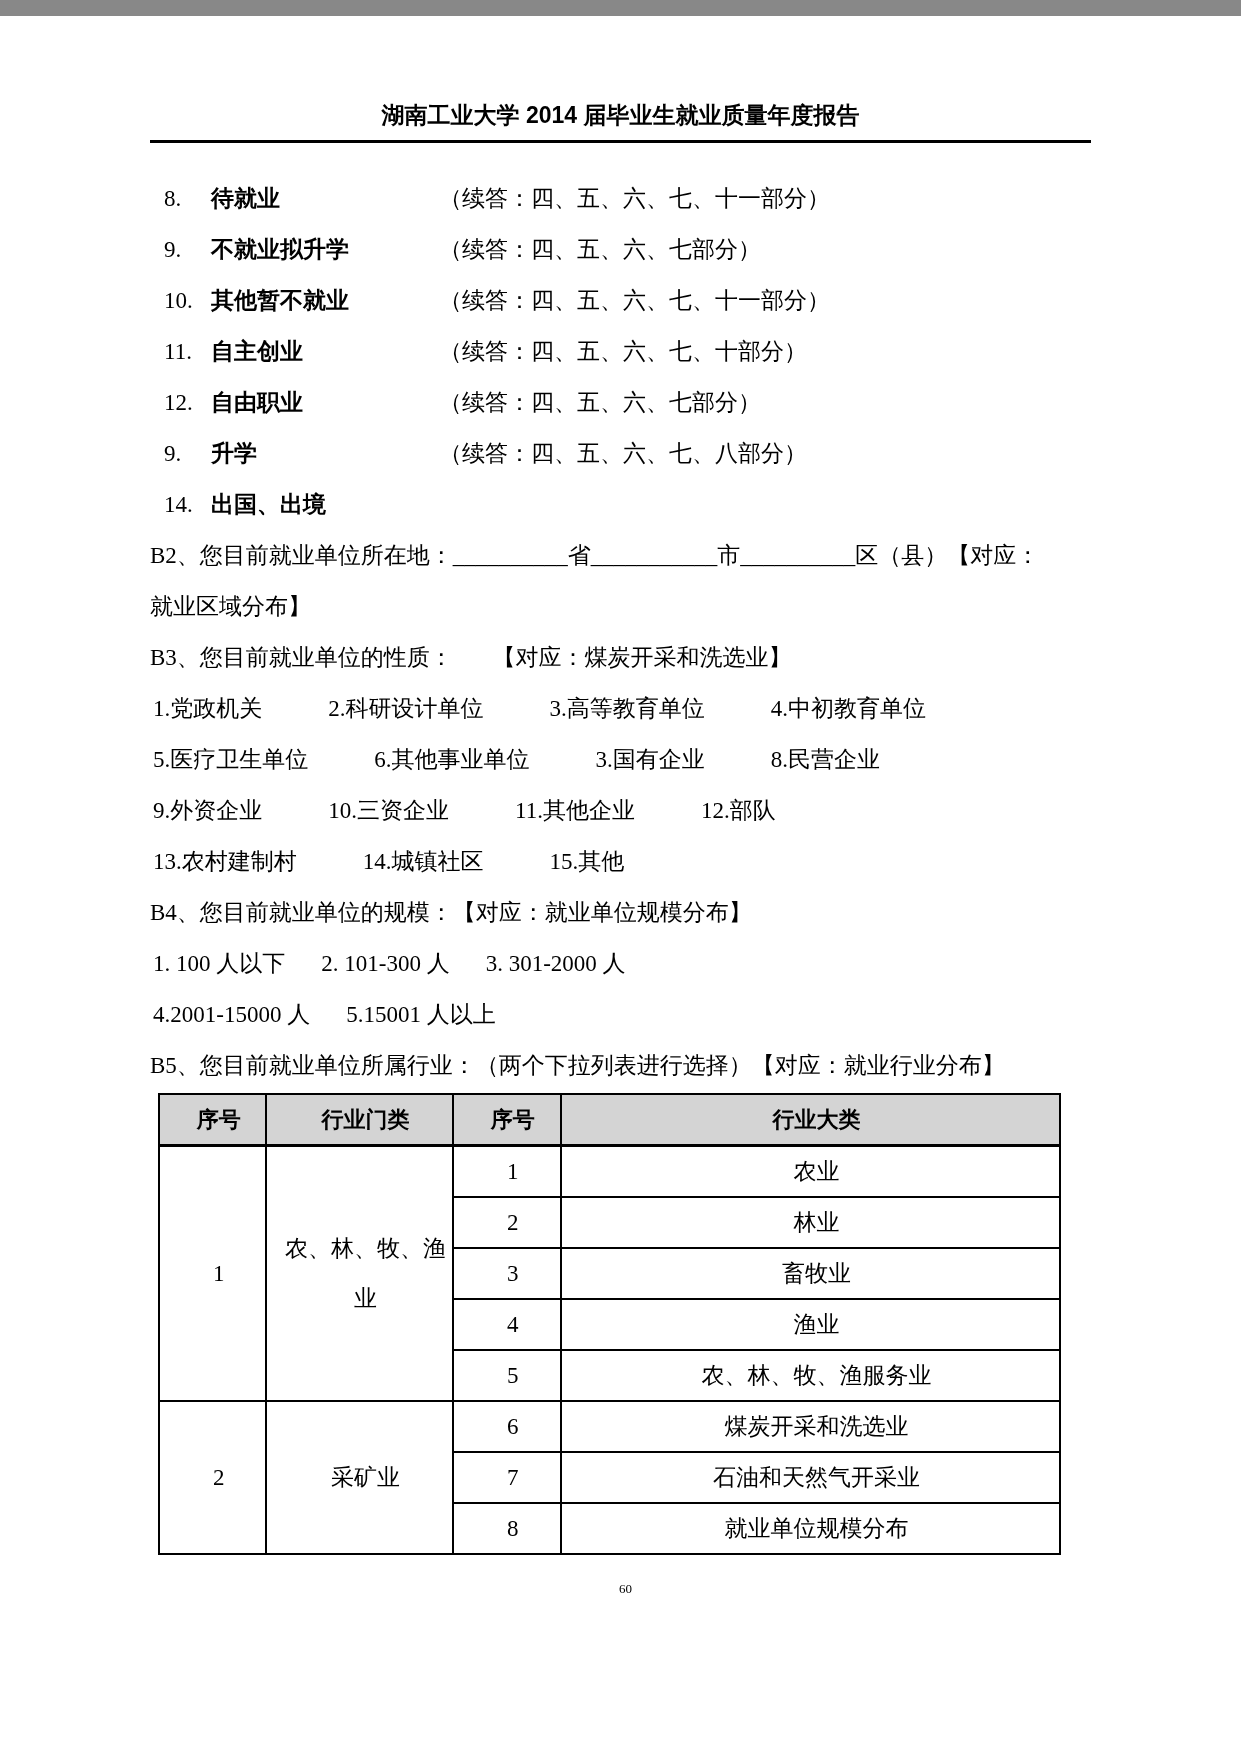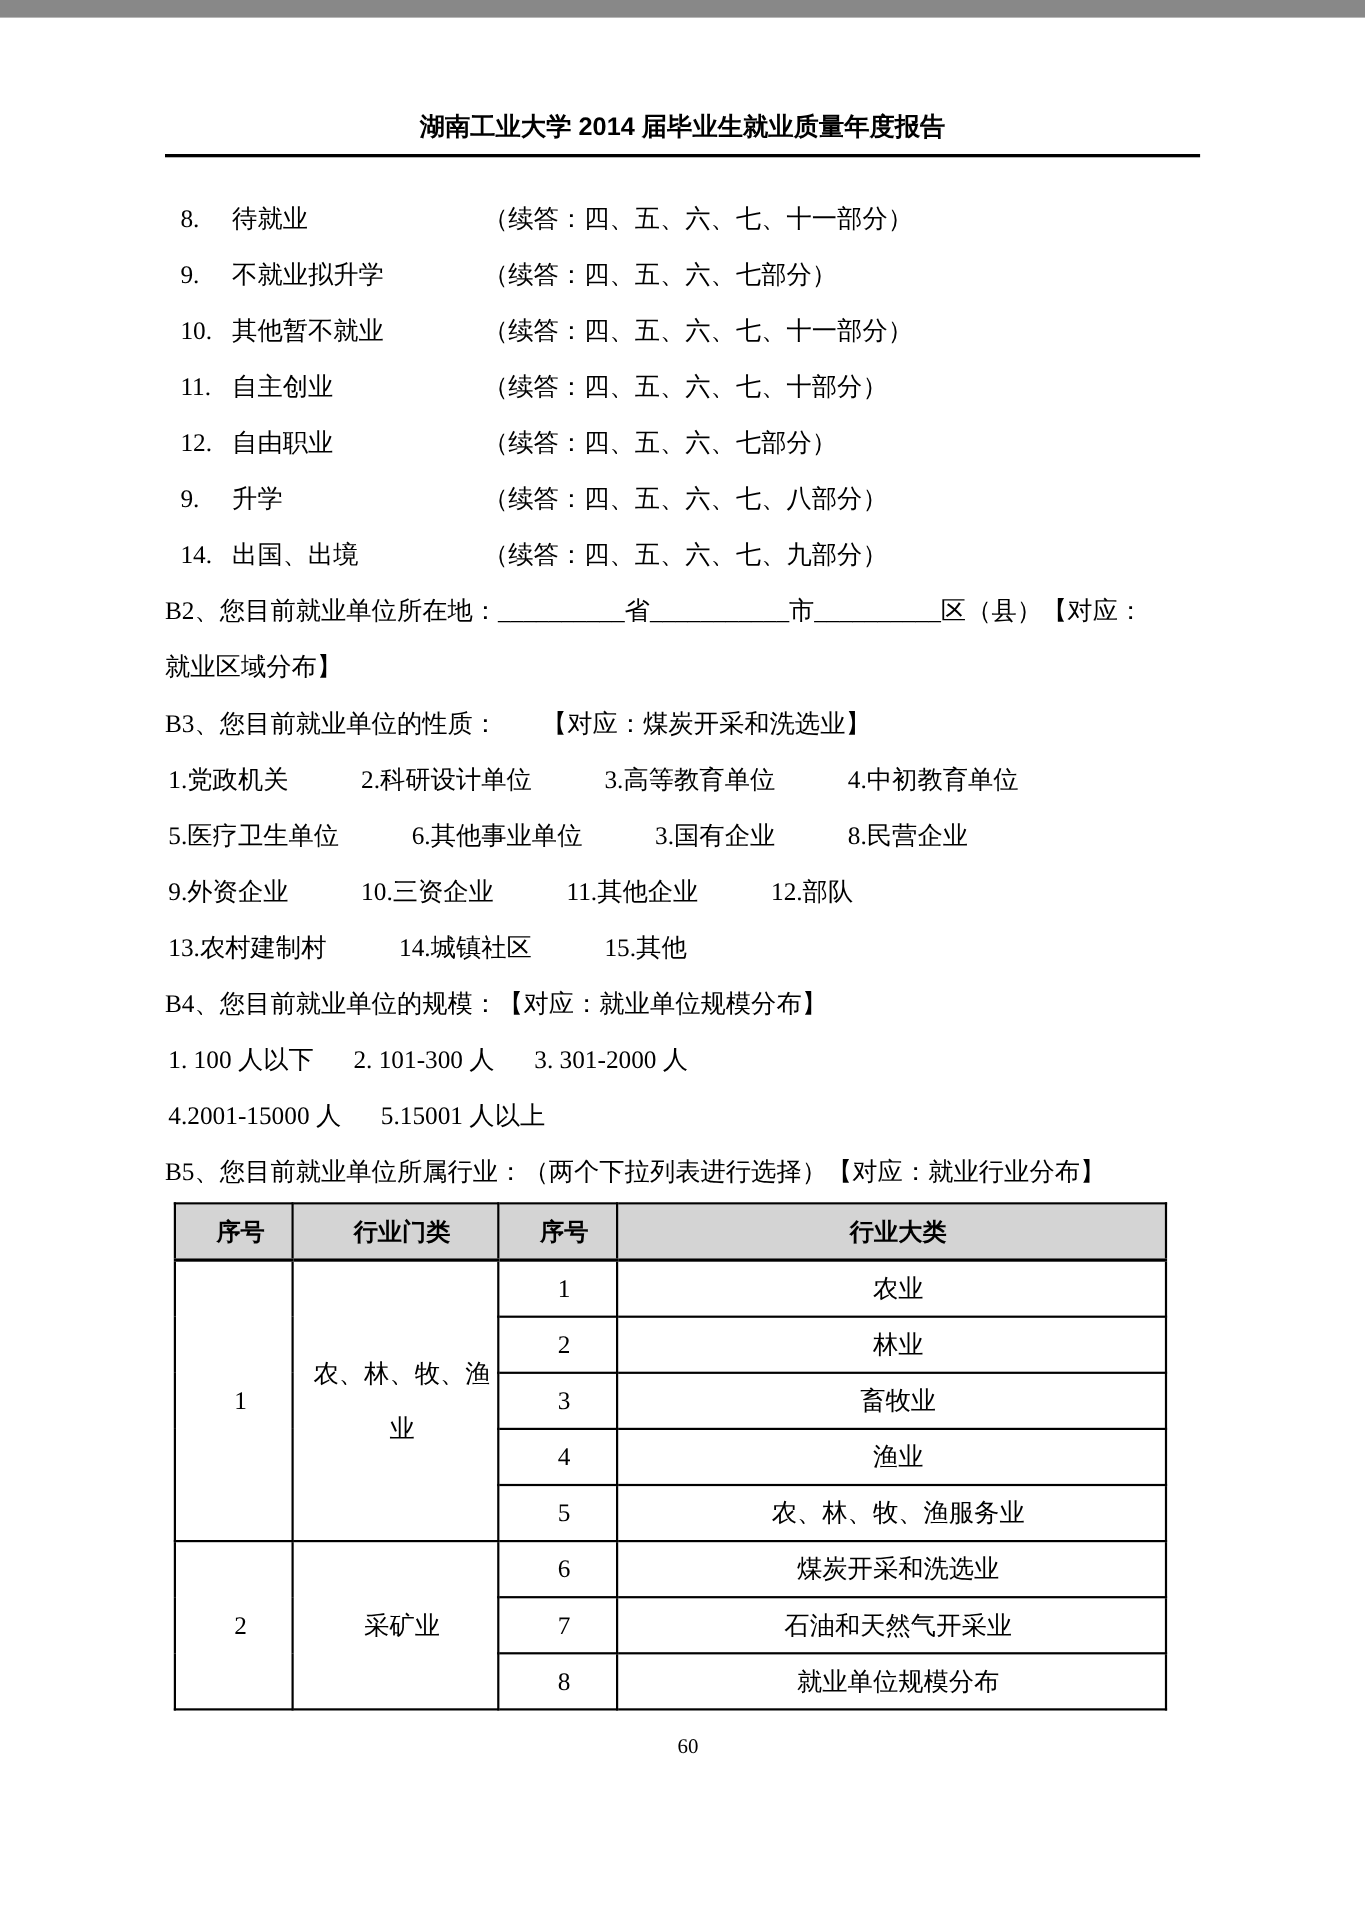--- a/index.html
+++ b/index.html
@@ -28,21 +28,21 @@
     border: none;
     border-top: 3px solid #000;
     height: 0;
   }
   .content {
     margin: 30px 140px 0 150px;
   }
   .line { line-height: 51px; height: 51px; white-space: nowrap; }
   .q-item { display: flex; align-items: center; height: 51px; padding-left: 14px; }
   .q-item .num { width: 47px; flex: 0 0 47px; }
-  .q-item .label { width: 228px; flex: 0 0 228px; }
+  .q-item .label { width: 228px; flex: 0 0 228px; font-weight: bold; }
   .opts-row { display: flex; align-items: center; height: 51px; padding-left: 3px; column-gap: 66px; }
   .opts-row.b4gap { column-gap: 36px; }
   .b3-note-gap { margin-left: 34px; }
   table.industry-table {
     border-collapse: collapse;
     margin-left: 8px;
     margin-top: 2px;
     table-layout: fixed;
     width: 903px;
   }
@@ -66,21 +66,21 @@
     height: 49px;
   }
   .col-seq1 { width: 101px; }
   .col-cat  { width: 175px; }
   .col-seq2 { width: 102px; }
   .col-sub  { width: 469px; }
   td.cat-cell { line-height: 50px; }
   .page-number {
     margin-top: 22px;
     text-align: center;
-    font-size: 19px;
+    font-size: 13px;
     line-height: 24px;
   }
 </style>
 </head>
 <body>
 
 <div class="page">
 
   <div class="page-header-title">湖南工业大学 2014 届毕业生就业质量年度报告</div>
   <div class="header-divider"></div>
@@ -113,21 +113,20 @@
       <span class="note">（续答：四、五、六、七部分）</span>
     </div>
     <div class="q-item">
       <span class="num">9.</span>
       <span class="label">升学</span>
       <span class="note">（续答：四、五、六、七、八部分）</span>
     </div>
     <div class="q-item">
       <span class="num">14.</span>
       <span class="label">出国、出境</span>
-      <span class="note">（续答：四、五、六、七、九部分）</span>
     </div>
 
     <div class="line">B2、您目前就业单位所在地：__________省___________市__________区（县）【对应：</div>
     <div class="line">就业区域分布】</div>
 
     <div class="line">
       <span>B3、您目前就业单位的性质：</span>
       <span class="b3-note-gap">【对应：煤炭开采和洗选业】</span>
     </div>
     <div class="opts-row">

